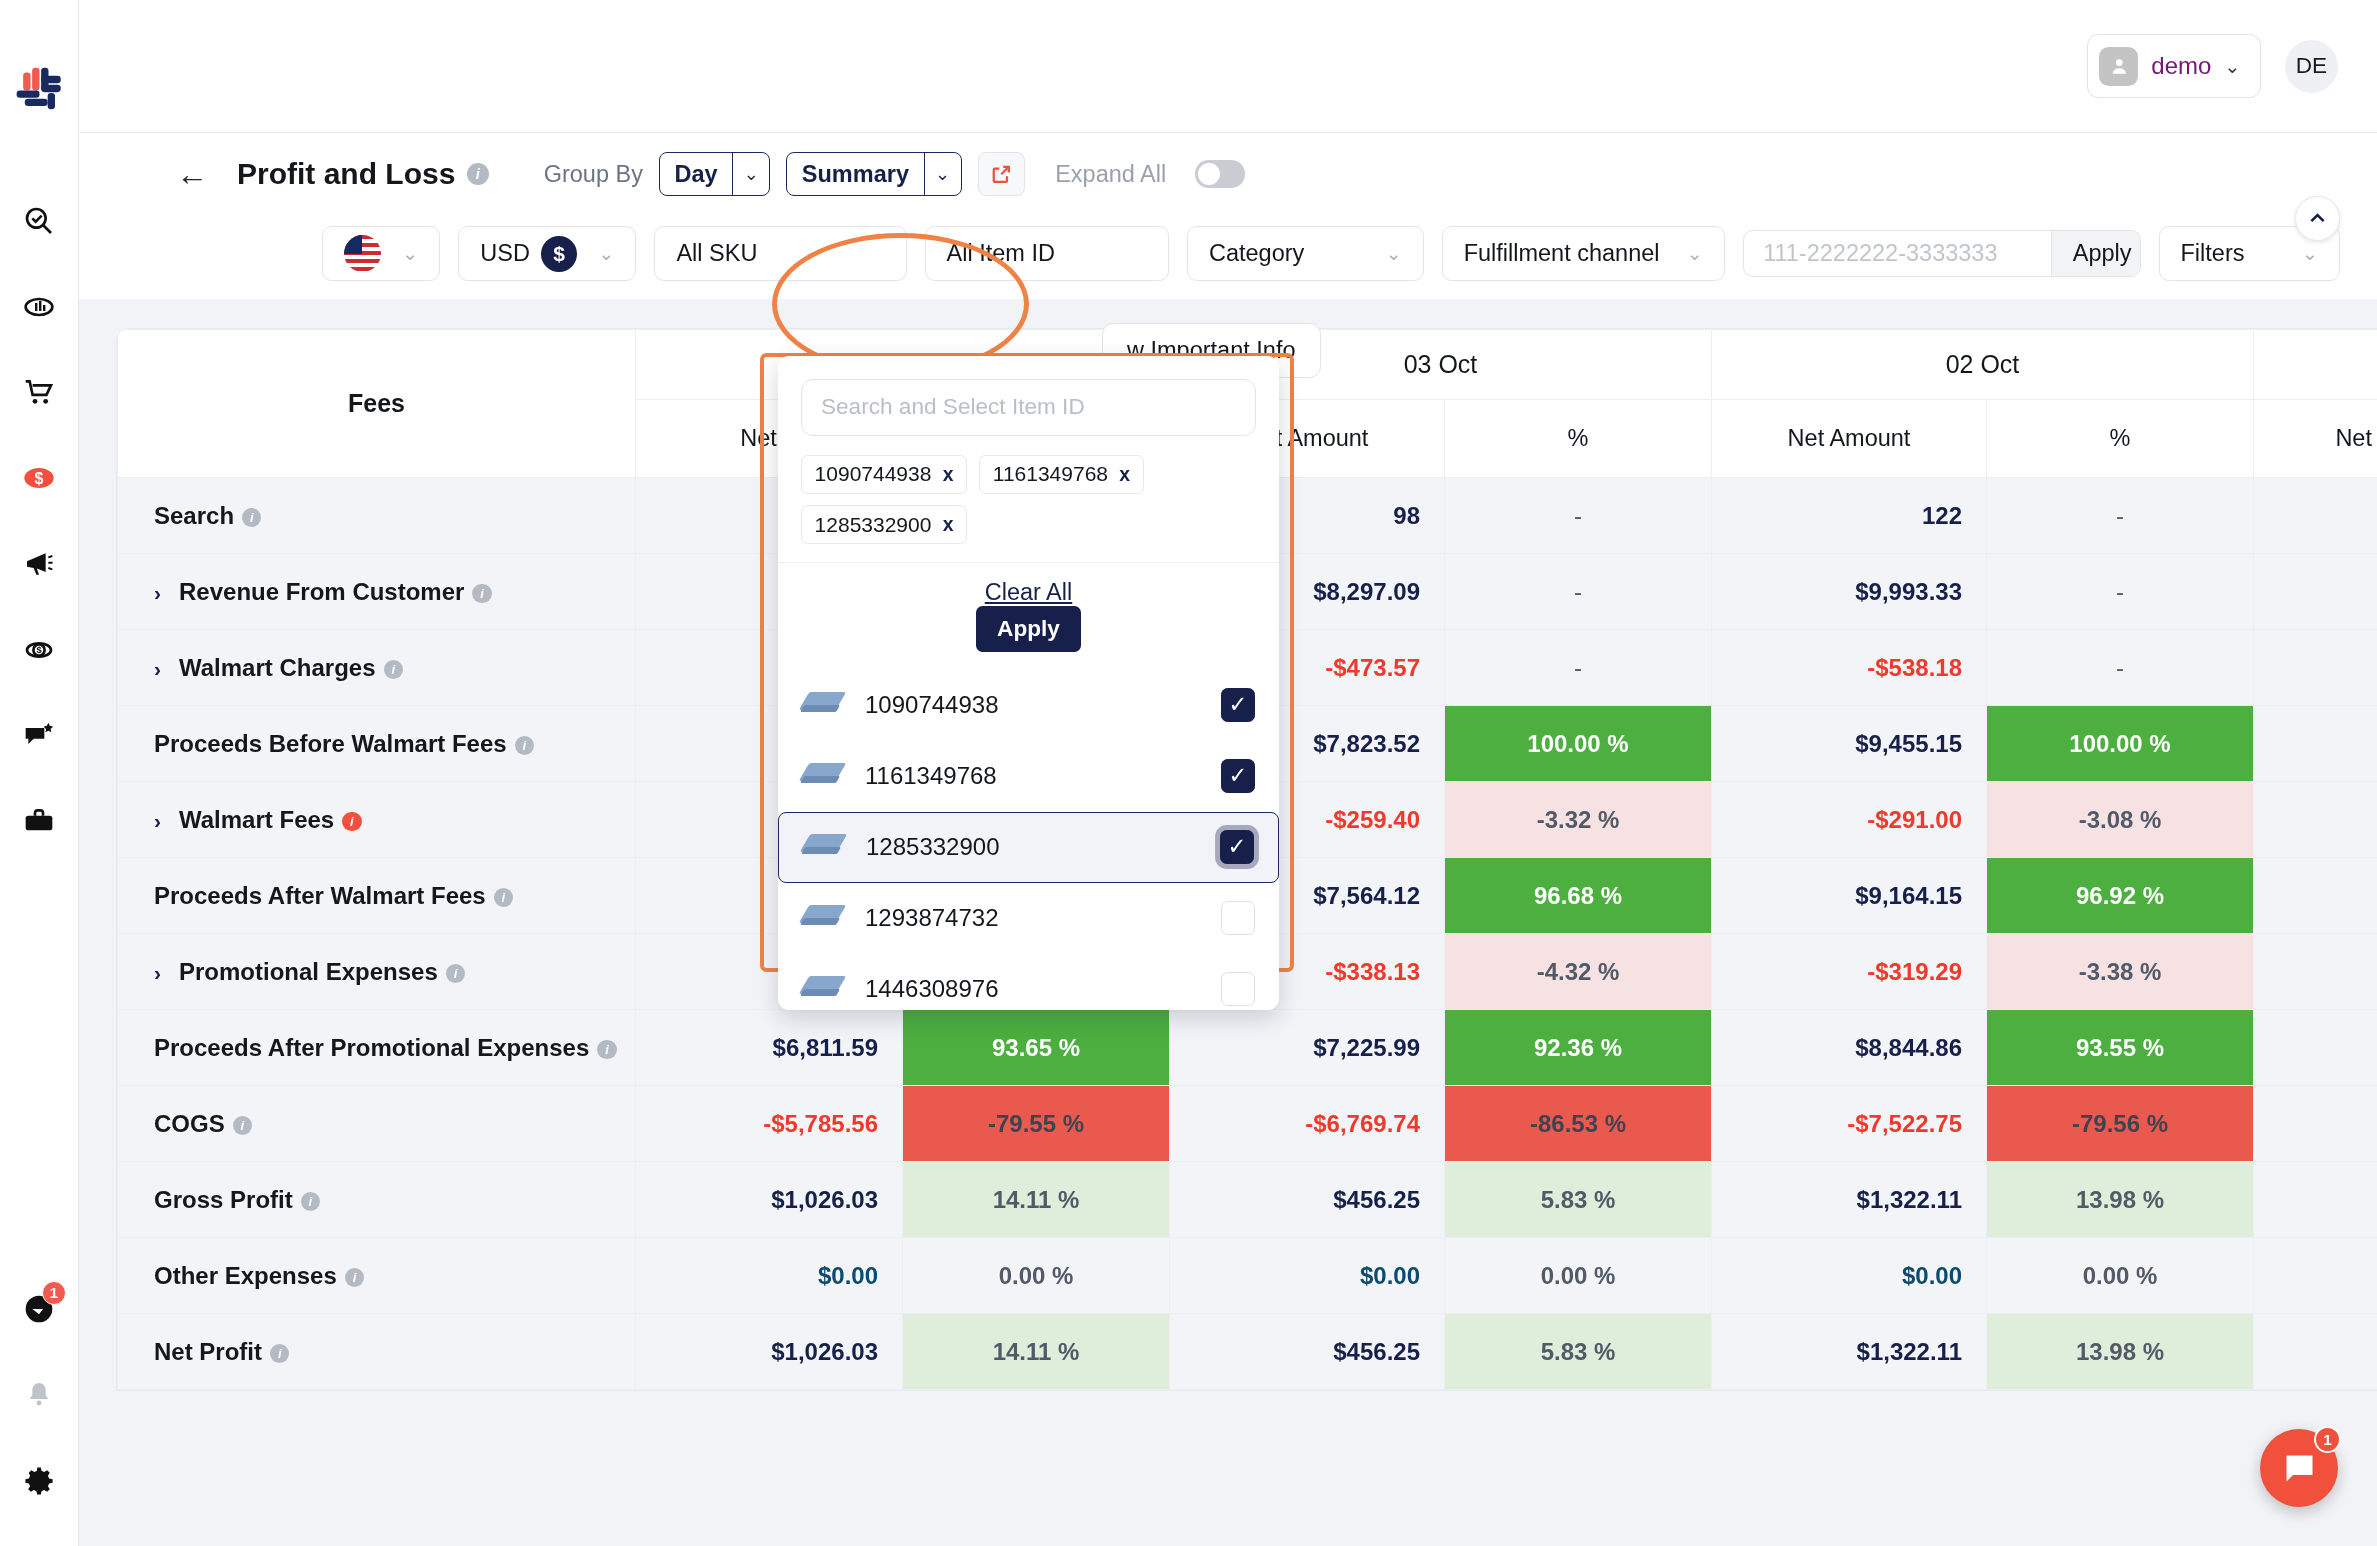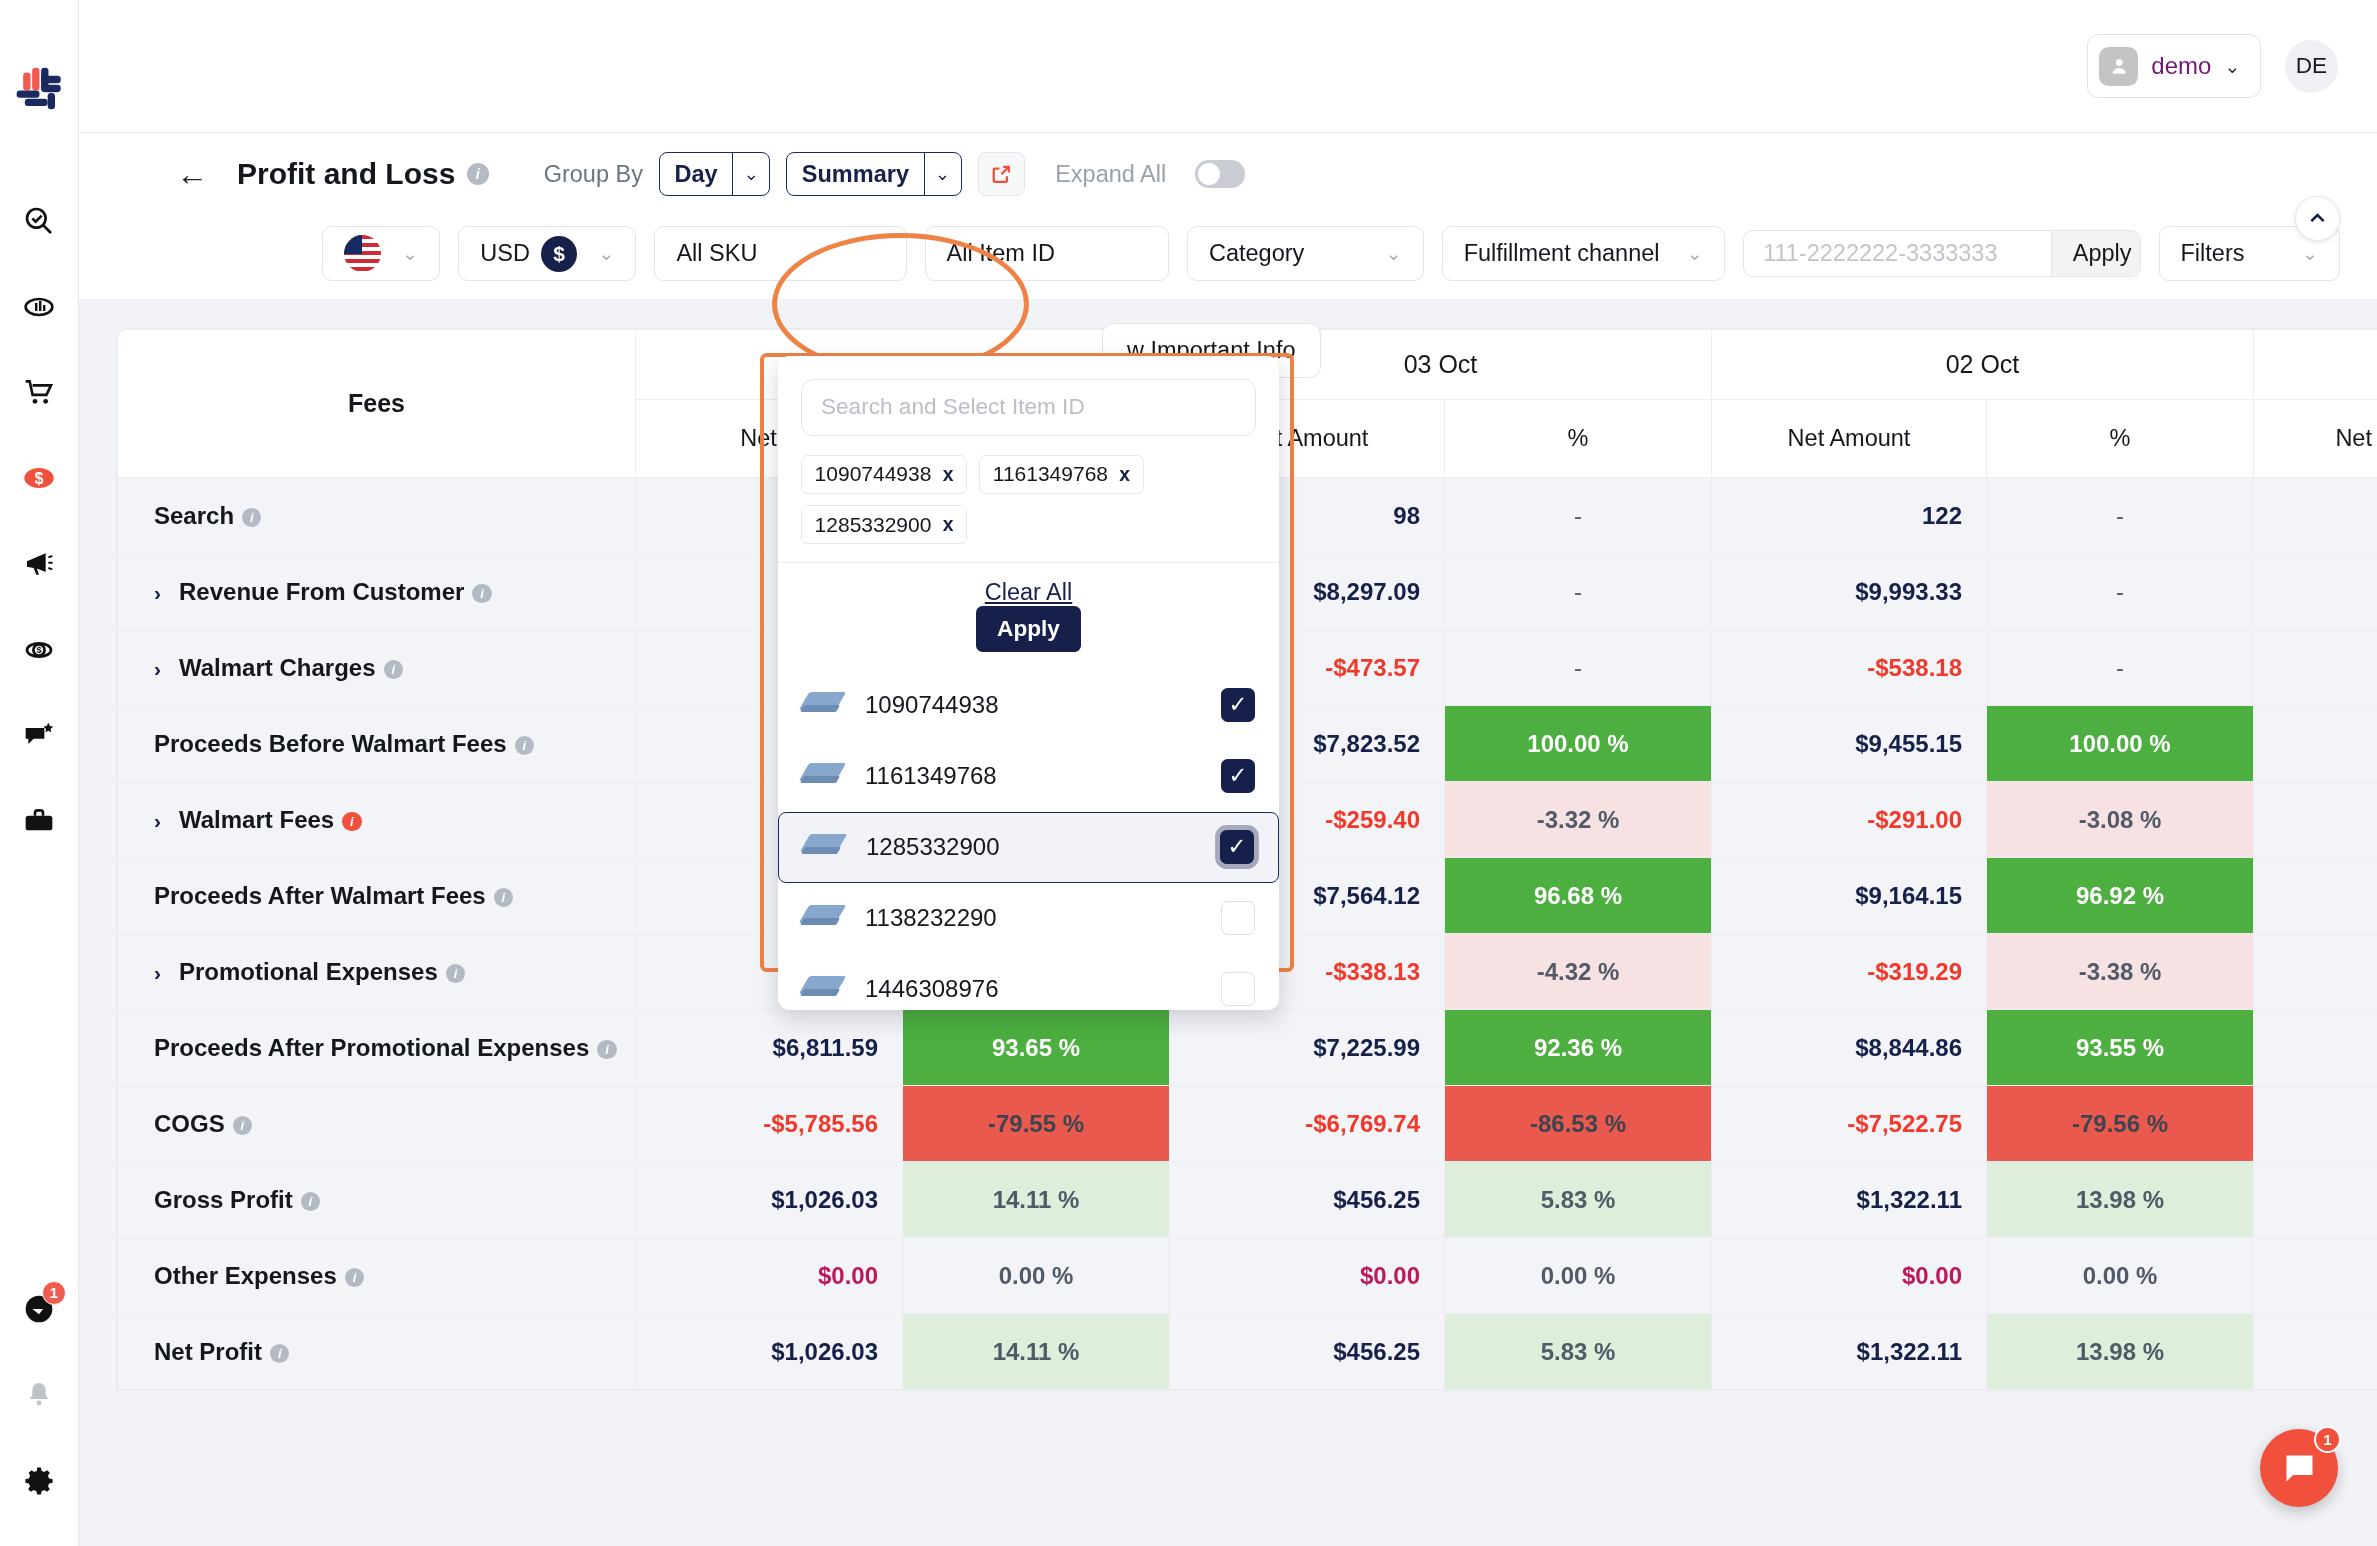--- a/index.html
+++ b/index.html
@@ -176,21 +176,21 @@
 
   tbody td { height: 76px; font-size: 24px; }
   tbody tr { background: #f2f4f8; }
   .cell-name {
     background: #f2f4f8; padding-left: 36px; color: #14181d; font-size: 24px; font-weight: bold;
     white-space: nowrap;
   }
   .caret { color: #16204a; font-size: 21px; margin-right: 18px; display:inline-block; }
   .num { text-align: right; padding-right: 24px; font-weight: bold; color: #16204a; }
   .num.neg { color: #f0392b; }
-  .num.zero { color: #be185d; }
+  .num.zero { color: #0c4a6e; }
   .pct { text-align: center; color: #525a67; font-weight: bold; }
   .pct.dash { color: #525a67; font-weight: normal; }
   .bg-green  { background: #4caf3f !important; color: #fff !important; }
   .bg-red    { background: #e9594e !important; color: #3d4450 !important; text-align: center; }
   .bg-lgreen { background: #deeedb !important; }
   .bg-lred   { background: #f6e2e2 !important; }
 
   
   .dd-highlight {
     position: absolute; left: 760px; top: 353px; width: 534px; height: 619px;
@@ -675,21 +675,21 @@
             <span class="side"></span>
           </span>
           <span class="dd-label">1285332900</span>
           <span class="cbox on focus"></span>
         </div>
         <div class="dd-row">
           <span class="thumb">
             <span class="top"></span>
             <span class="side"></span>
           </span>
-          <span class="dd-label">1138232290</span>
+          <span class="dd-label">1293874732</span>
           <span class="cbox"></span>
         </div>
         <div class="dd-row">
           <span class="thumb">
             <span class="top"></span>
             <span class="side"></span>
           </span>
           <span class="dd-label">1446308976</span>
           <span class="cbox"></span>
         </div>

